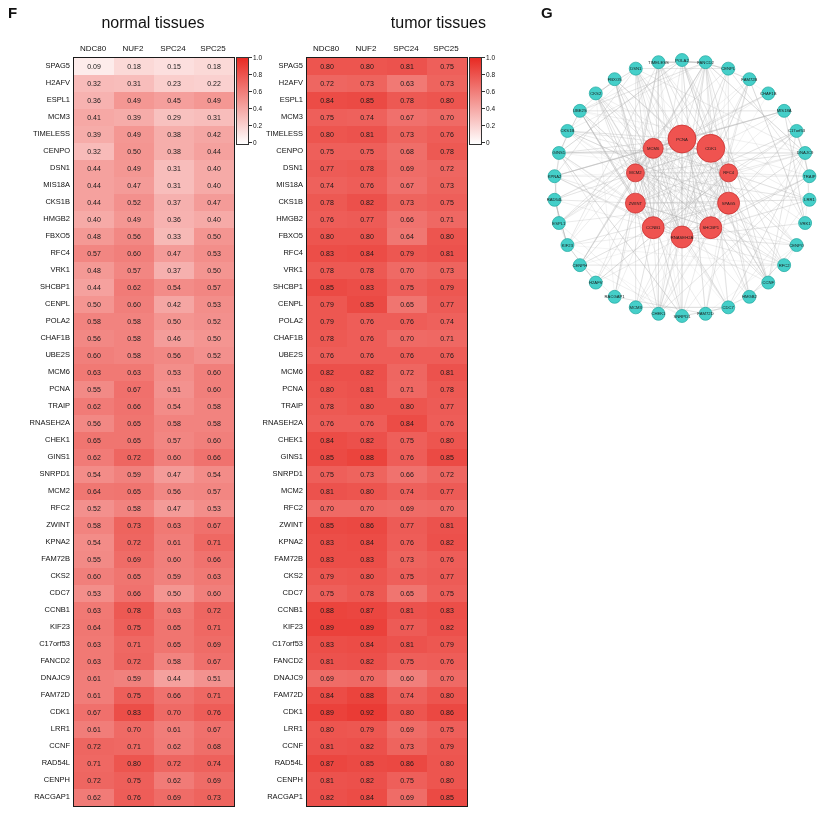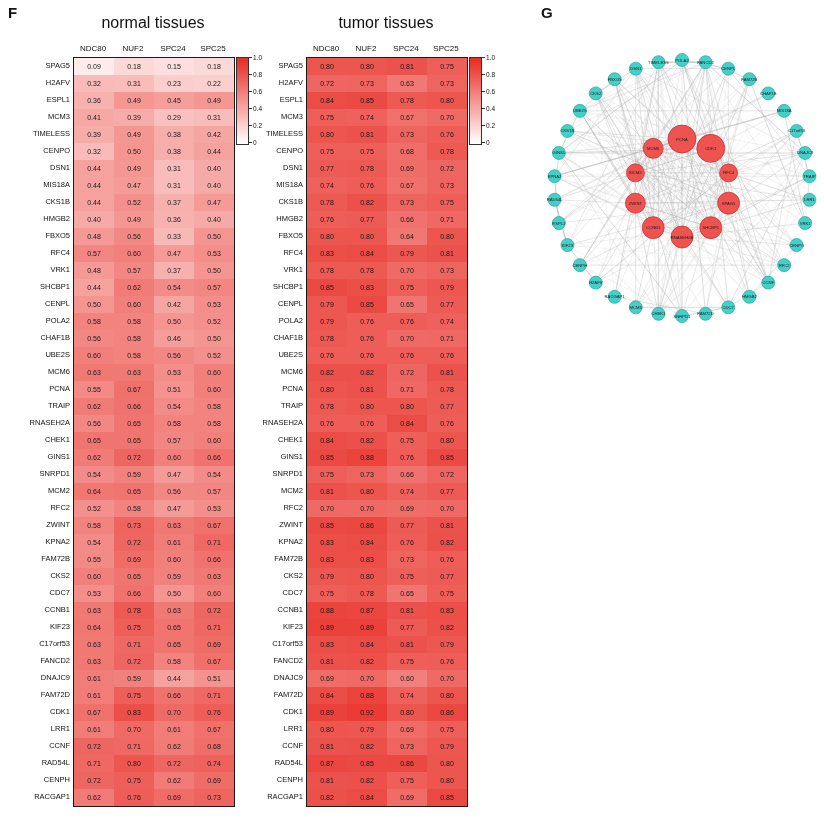--- a/index.html
+++ b/index.html
@@ -264,21 +264,21 @@
     <div class="cbar-tick" style="left: 249px; top: 74px;"></div>
     <div class="cbar-label" style="left: 253px; top: 71px;">0.8</div>
     <div class="cbar-tick" style="left: 249px; top: 91px;"></div>
     <div class="cbar-label" style="left: 253px; top: 88px;">0.6</div>
     <div class="cbar-tick" style="left: 249px; top: 108px;"></div>
     <div class="cbar-label" style="left: 253px; top: 105px;">0.4</div>
     <div class="cbar-tick" style="left: 249px; top: 125px;"></div>
     <div class="cbar-label" style="left: 253px; top: 122px;">0.2</div>
     <div class="cbar-tick" style="left: 249px; top: 142px;"></div>
     <div class="cbar-label" style="left: 253px; top: 139px;">0</div>
-    <div class="hm-title" style="left: 286px; top: 14px;">tumor tissues</div>
+    <div class="hm-title" style="left: 286px; top: 14px; text-align: right;">tumor tissues</div>
     <div class="hm-header" style="left: 306px; top: 44px;">NDC80</div>
     <div class="hm-header" style="left: 346px; top: 44px;">NUF2</div>
     <div class="hm-header" style="left: 386px; top: 44px;">SPC24</div>
     <div class="hm-header" style="left: 426px; top: 44px;">SPC25</div>
     <div class="hm-labels" style="left: 233px; top: 57px;">
       <div class="hm-rowlabel">SPAG5</div>
       <div class="hm-rowlabel">H2AFV</div>
       <div class="hm-rowlabel">ESPL1</div>
       <div class="hm-rowlabel">MCM3</div>
       <div class="hm-rowlabel">TIMELESS</div>

